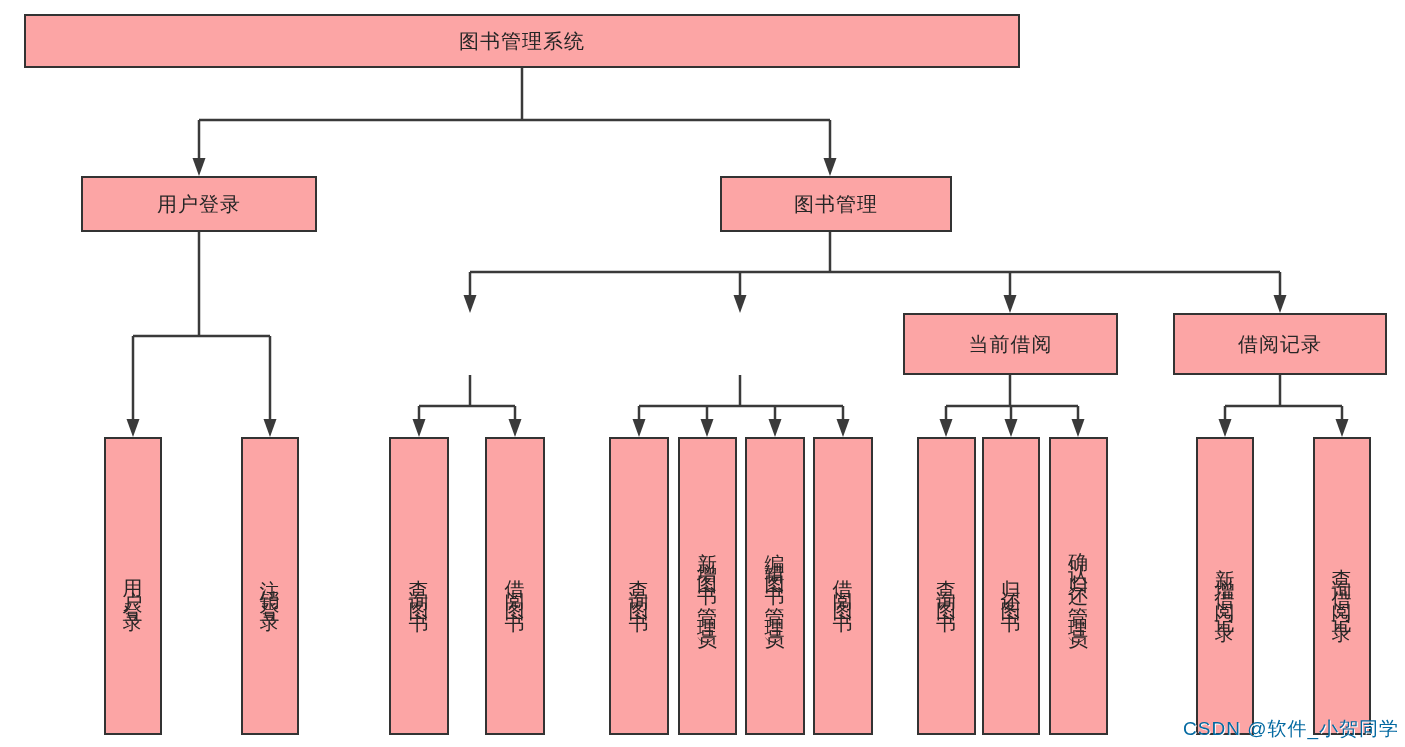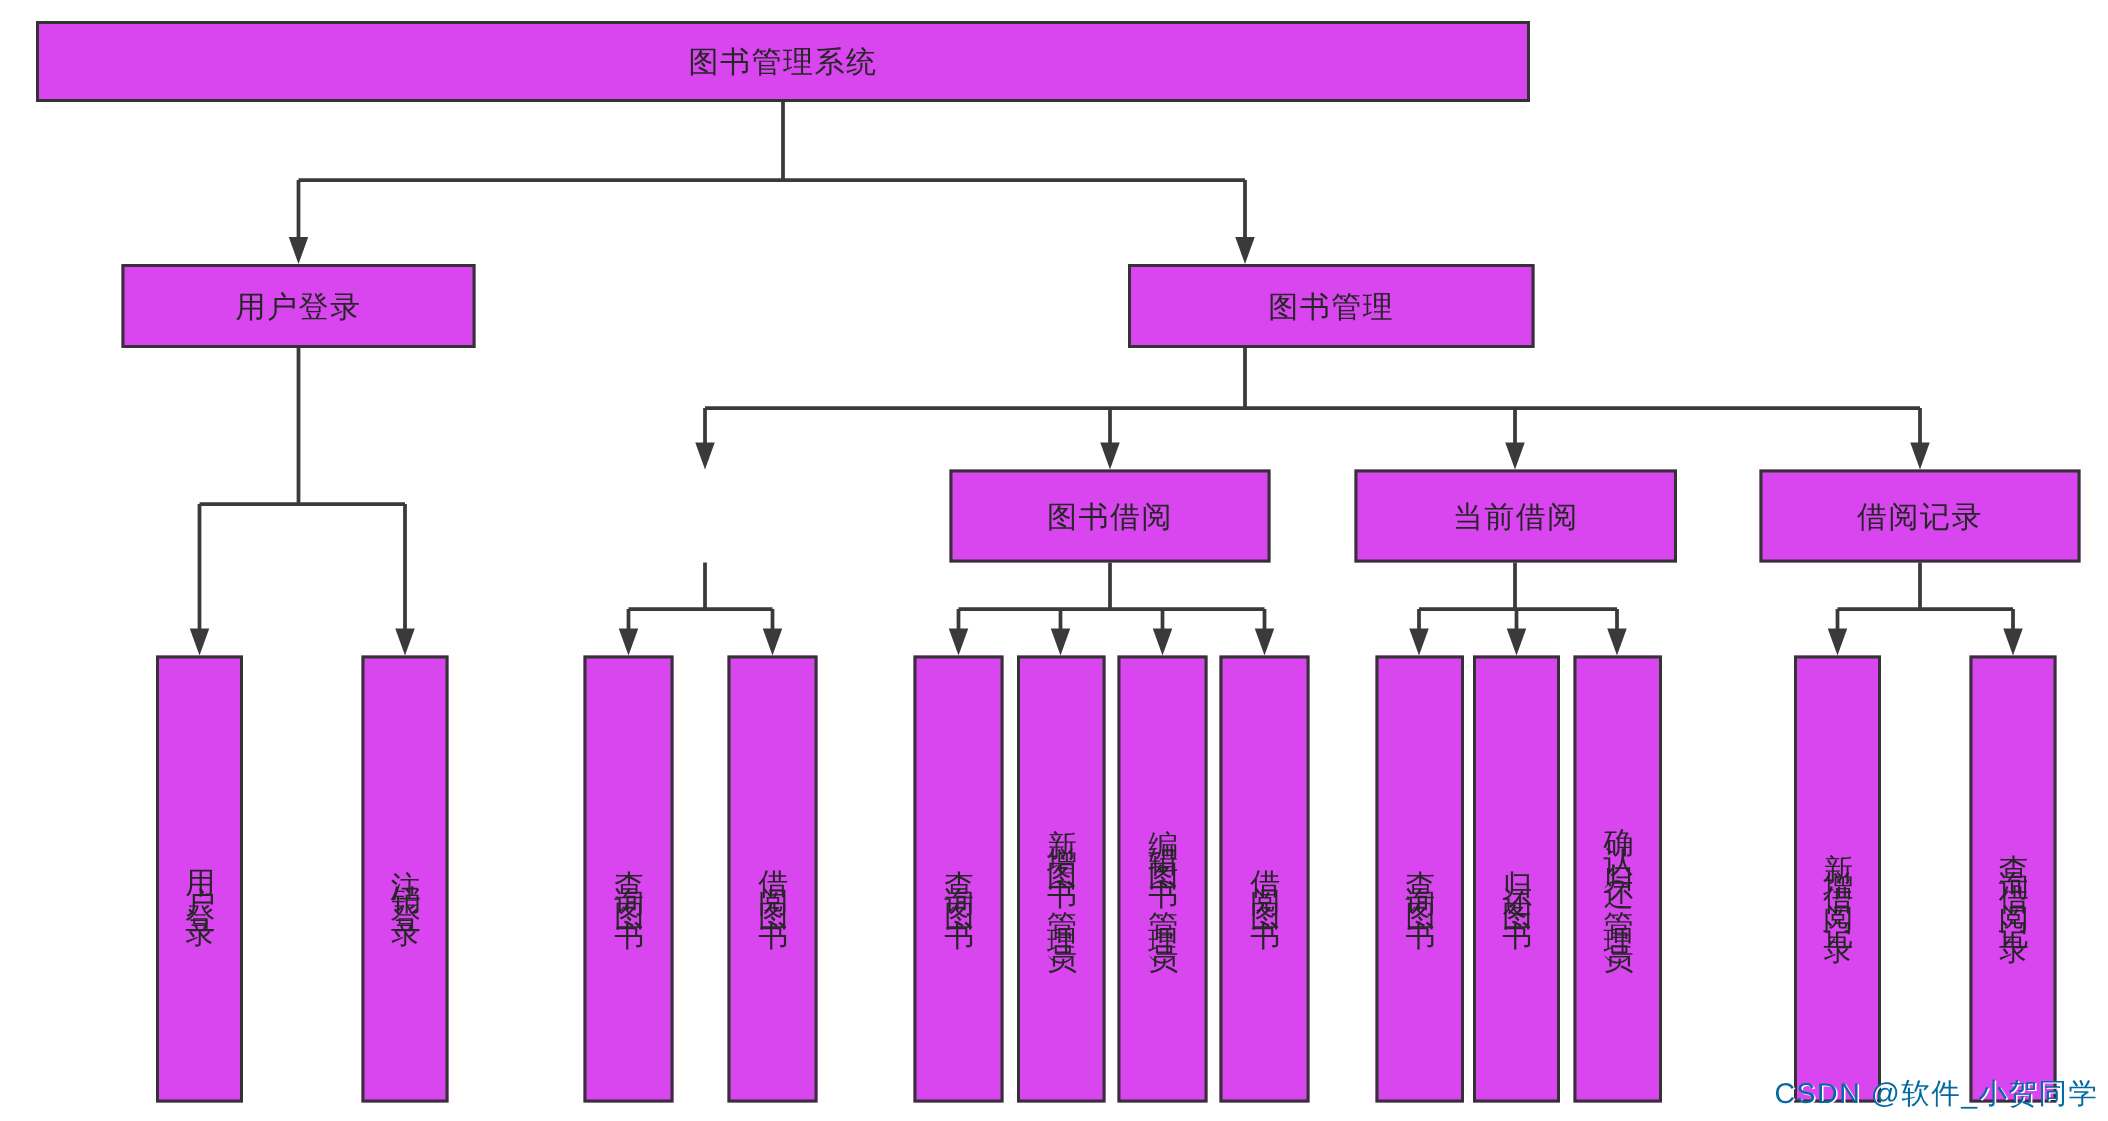--- a/index.html
+++ b/index.html
@@ -14,21 +14,21 @@
   }
   .wires {
     position: absolute;
     left: 0; top: 0;
     width: 1405px; height: 747px;
     pointer-events: none;
   }
   .node {
     position: absolute;
     box-sizing: border-box;
-    background: #d946ef;
+    background: #fca5a5;
     border: 2.5px solid #333333;
     display: flex;
     align-items: center;
     justify-content: center;
   }
   .hbox {
     font-size: 20px;
     letter-spacing: 1px;
   }
   .vbox {
@@ -124,27 +124,24 @@
     </g>
   </svg>
 
   <div class="node hbox" style="left:24px;top:14px;width:996px;height:54px">
     <span>图书管理系统</span>
   </div>
 
   <div class="node hbox" style="left:81px;top:176px;width:236px;height:56px">
     <span>用户登录</span>
   </div>
-  <div class="node hbox" style="left:752px;top:176px;width:271px;height:56px">
+  <div class="node hbox" style="left:720px;top:176px;width:232px;height:56px">
     <span>图书管理</span>
   </div>
 
-  <div class="node hbox" style="left:633px;top:313px;width:214px;height:62px">
-    <span>图书借阅</span>
-  </div>
   <div class="node hbox" style="left:903px;top:313px;width:215px;height:62px">
     <span>当前借阅</span>
   </div>
   <div class="node hbox" style="left:1173px;top:313px;width:214px;height:62px">
     <span>借阅记录</span>
   </div>
 
   <div class="node vbox" style="left:104px;width:58px">
     <span>用户登录</span>
   </div>

